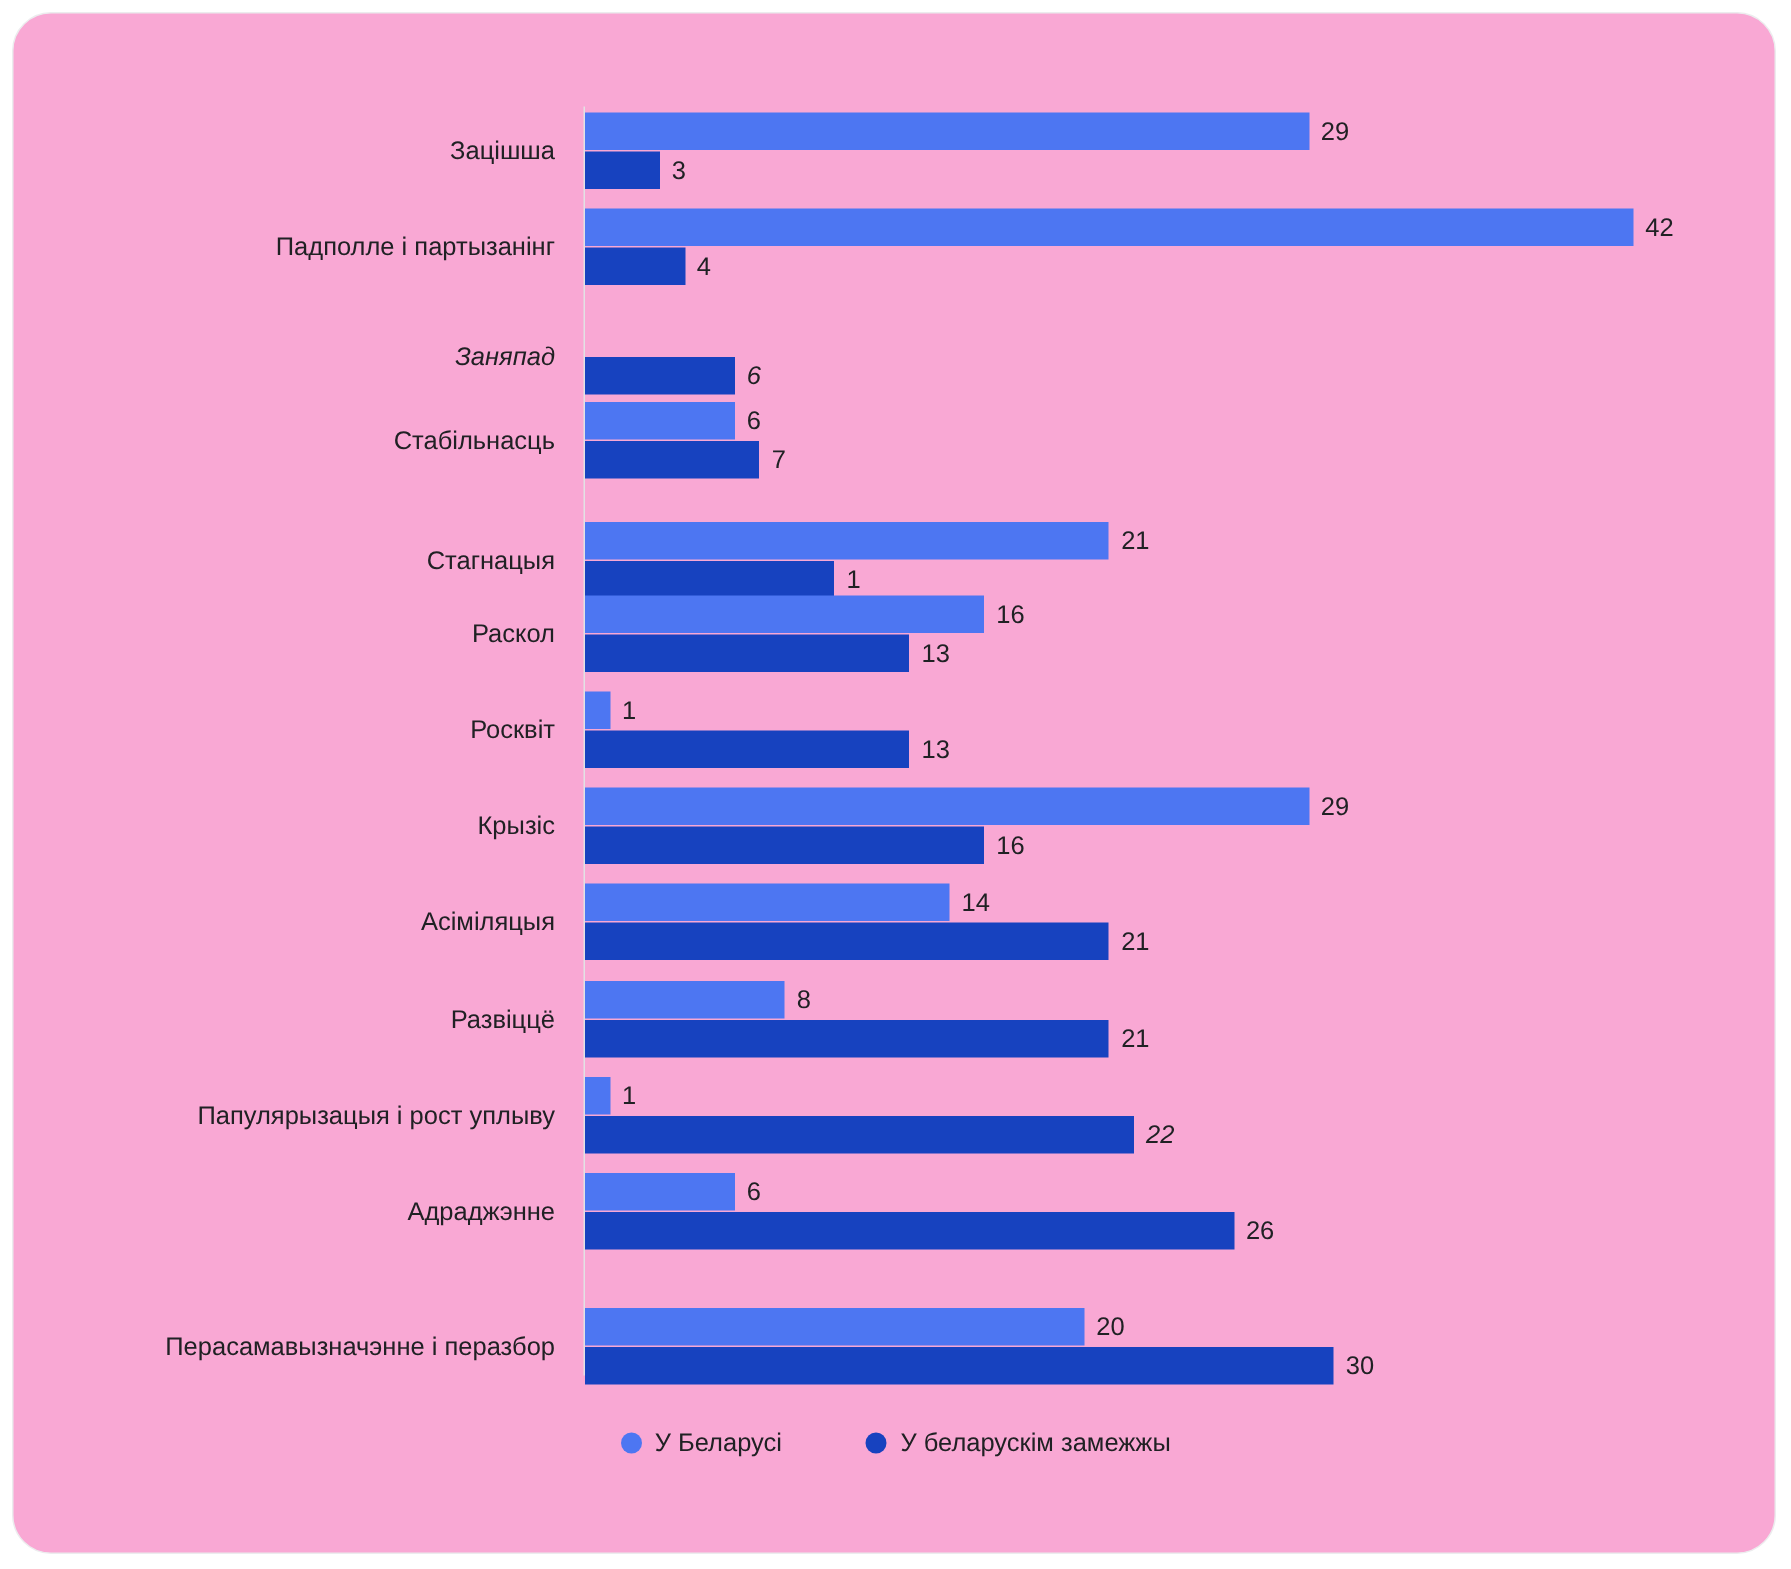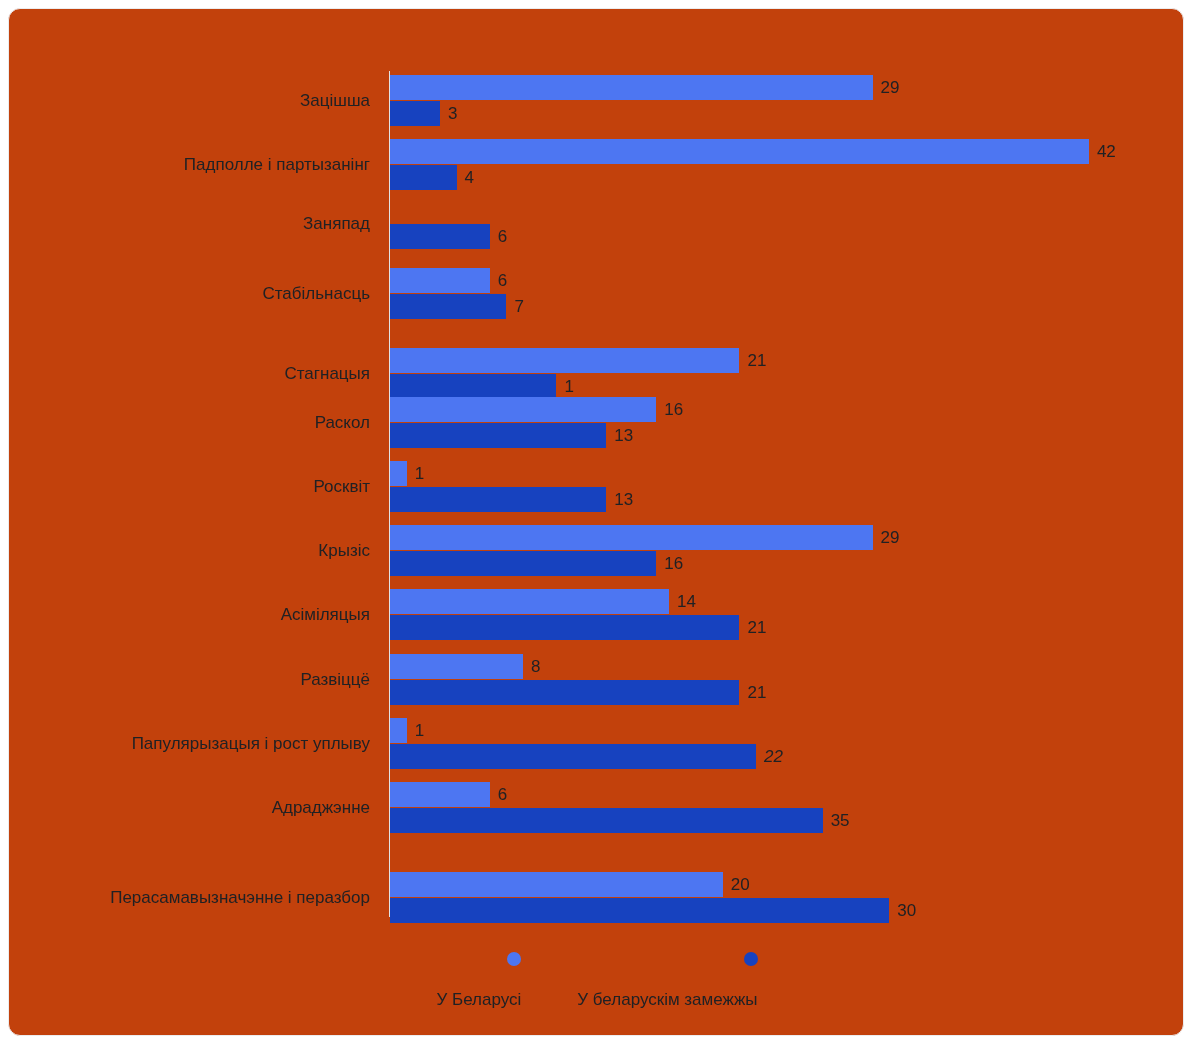--- a/index.html
+++ b/index.html
@@ -14,23 +14,23 @@
     overflow: hidden;
   }
 
   #chart-card {
     position: absolute;
     left: 8px;
     top: 8px;
     width: 1176px;
     height: 1028px;
     box-sizing: border-box;
-    background: #c2410c;
+    background: #f9a8d4;
     border: 1px solid #ececee;
-    border-radius: 12px;
+    border-radius: 26px;
   }
 
   #plot-area {
     position: absolute;
     left: 0;
     top: 0;
     width: 1176px;
     height: 1028px;
   }
 
@@ -97,23 +97,22 @@
     left: 0;
     top: 943px;
     width: 1176px;
     display: flex;
     justify-content: center;
     align-items: center;
     gap: 56px;
   }
   .legend-item {
     display: flex;
-    align-items: flex-end;
-    gap: 24px;
-    flex-direction: column;
+    align-items: center;
+    gap: 9px;
   }
   .legend-swatch {
     width: 14px;
     height: 14px;
     border-radius: 50%;
     flex: 0 0 auto;
   }
   .legend-label {
     font-size: 17px;
     color: #202124;
@@ -142,21 +141,21 @@
           <div class="category-label">Падполле і партызанінг</div>
           <div class="bar-row series-a" style="width: 698.88px;">
             <div class="bar series-a" style="width: 100%; background: rgb(77, 118, 242);"></div>
             <div class="bar-value" style="left: 100%;">42</div>
           </div>
           <div class="bar-row series-b" style="width: 66.56px;">
             <div class="bar series-b" style="width: 100%; background: rgb(23, 66, 191);"></div>
             <div class="bar-value" style="left: 100%;">4</div>
           </div>
         </div>
-        <div class="bar-group" style="top: 187px;">
+        <div class="bar-group" style="top: 201px; font-style: italic;">
           <div class="category-label">Заняпад</div>
           <div class="bar-row series-b" style="width: 99.84px;">
             <div class="bar series-b" style="width: 100%; background: rgb(23, 66, 191);"></div>
             <div class="bar-value" style="left: 100%;">6</div>
           </div>
         </div>
         <div class="bar-group" style="top: 256.9px;">
           <div class="category-label">Стабільнасць</div>
           <div class="bar-row series-a" style="width: 99.84px;">
             <div class="bar series-a" style="width: 100%; background: rgb(77, 118, 242);"></div>
@@ -206,21 +205,21 @@
             <div class="bar series-a" style="width: 100%; background: rgb(77, 118, 242);"></div>
             <div class="bar-value" style="left: 100%;">29</div>
           </div>
           <div class="bar-row series-b" style="width: 266.24px;">
             <div class="bar series-b" style="width: 100%; background: rgb(23, 66, 191);"></div>
             <div class="bar-value" style="left: 100%;">16</div>
           </div>
         </div>
         <div class="bar-group" style="top: 578.4px;">
           <div class="category-label">Асіміляцыя</div>
-          <div class="bar-row series-a" style="width: 279px;">
+          <div class="bar-row series-a" style="width: 243px;">
             <div class="bar series-a" style="width: 100%; background: rgb(77, 118, 242);"></div>
             <div class="bar-value" style="left: 100%;">14</div>
           </div>
           <div class="bar-row series-b" style="width: 349.44px;">
             <div class="bar series-b" style="width: 100%; background: rgb(23, 66, 191);"></div>
             <div class="bar-value" style="left: 100%;">21</div>
           </div>
         </div>
         <div class="bar-group" style="top: 642.7px;">
           <div class="category-label">Развіццё</div>
@@ -245,21 +244,21 @@
           </div>
         </div>
         <div class="bar-group" style="top: 771.3px;">
           <div class="category-label">Адраджэнне</div>
           <div class="bar-row series-a" style="width: 99.84px;">
             <div class="bar series-a" style="width: 100%; background: rgb(77, 118, 242);"></div>
             <div class="bar-value" style="left: 100%;">6</div>
           </div>
           <div class="bar-row series-b" style="width: 432.64px;">
             <div class="bar series-b" style="width: 100%; background: rgb(23, 66, 191);"></div>
-            <div class="bar-value" style="left: 100%;">35</div>
+            <div class="bar-value" style="left: 100%;">26</div>
           </div>
         </div>
         <div class="bar-group" style="top: 861px;">
           <div class="category-label">Перасамавызначэнне і перазбор</div>
           <div class="bar-row series-a" style="width: 332.8px;">
             <div class="bar series-a" style="width: 100%; background: rgb(77, 118, 242);"></div>
             <div class="bar-value" style="left: 100%;">20</div>
           </div>
           <div class="bar-row series-b" style="width: 499.2px;">
             <div class="bar series-b" style="width: 100%; background: rgb(23, 66, 191);"></div>

